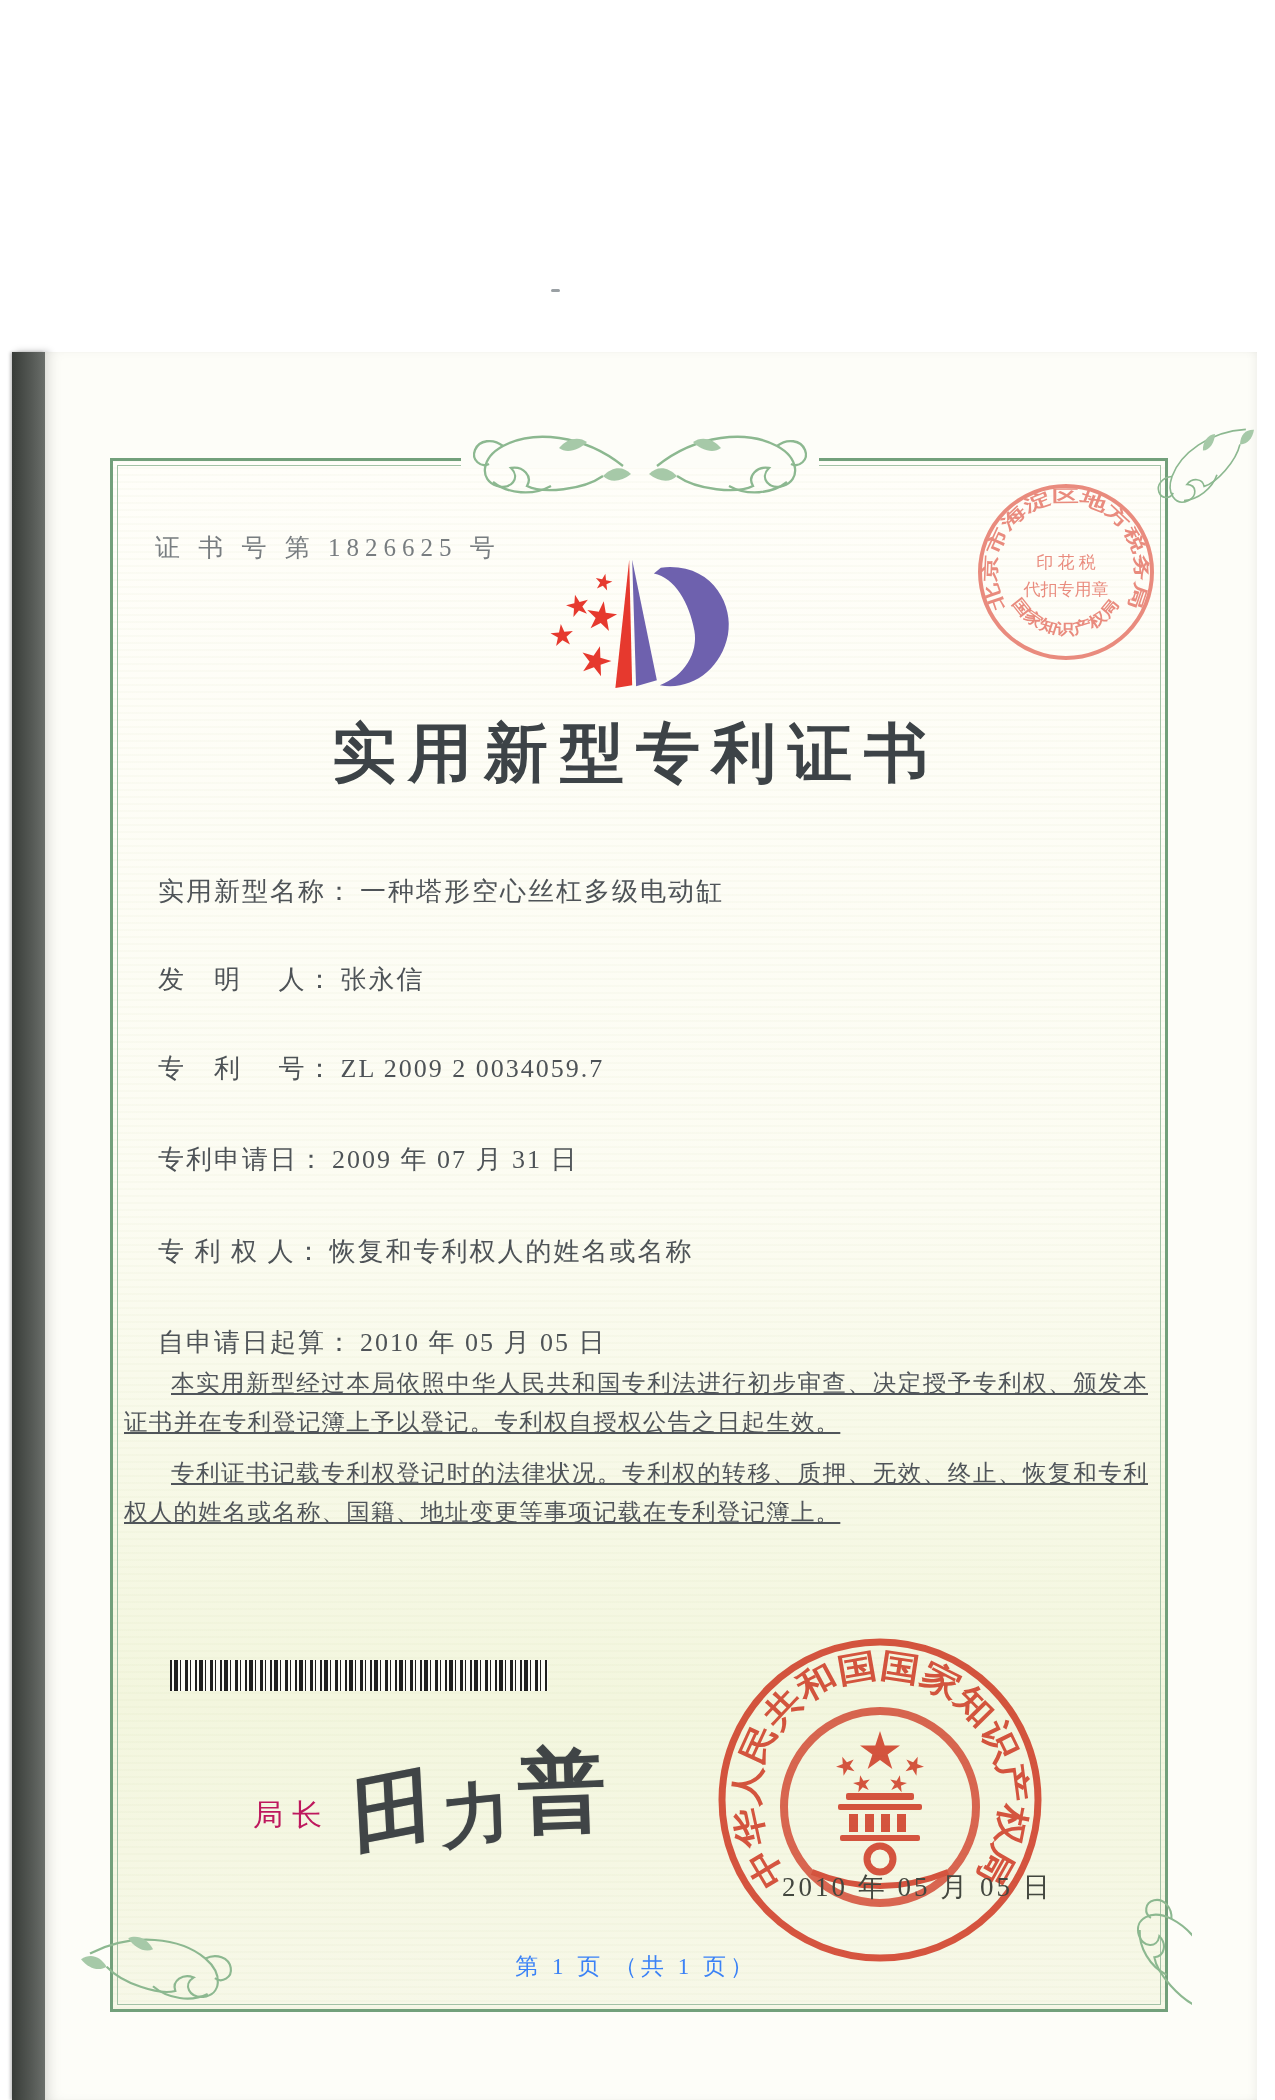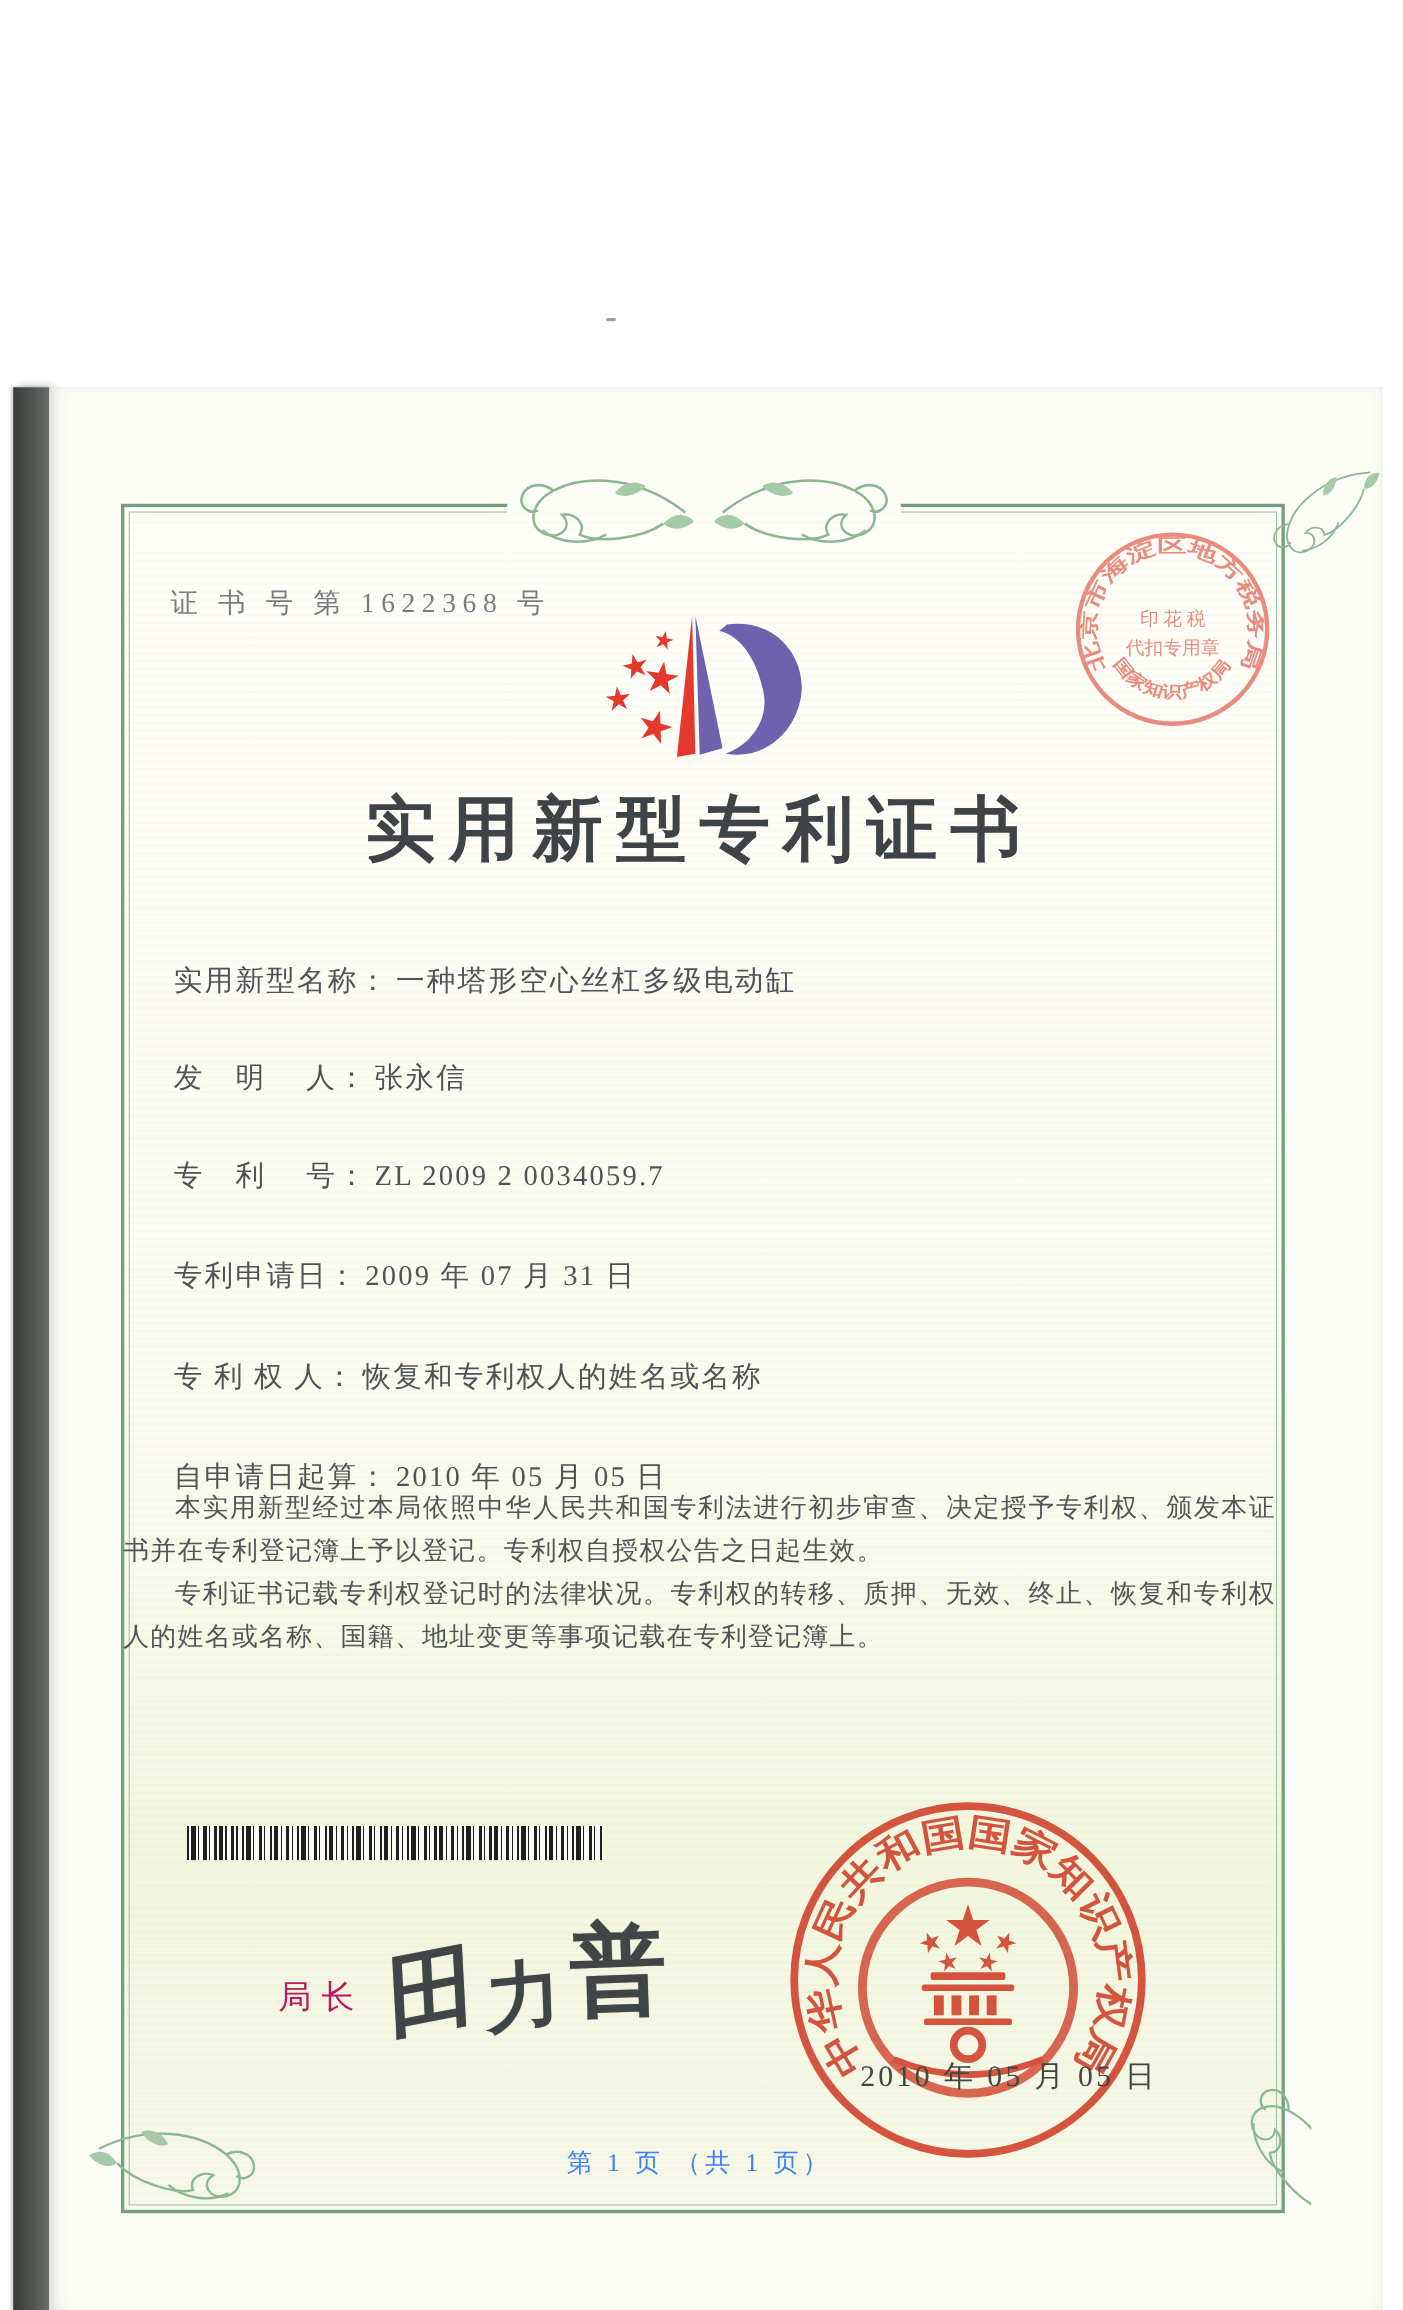--- a/index.html
+++ b/index.html
@@ -47,21 +47,21 @@
     font-size:64px;font-weight:700;color:#3d4347;letter-spacing:12px;z-index:3;
   }
   
   .field-row{left:158px;font-size:26px;color:#4e5357;letter-spacing:2px;z-index:3;white-space:nowrap;}
   .fvalue{margin-left:6px;}
   
   .body-text{
     left:112px;top:1352px;width:1048px;z-index:3;
     font-size:23.5px;line-height:39px;color:#50555a;letter-spacing:1.2px;text-align:justify;
   }
-  .body-text p{margin:0;text-indent:2em;}
+  .body-text p{margin:12px;text-indent:2em;text-decoration:underline;}
   
   .barcode{
     left:170px;top:1660px;width:378px;height:31px;z-index:3;
     background:repeating-linear-gradient(90deg,
       #1f1f1f 0 2px,#fbfbf6 2px 4px,#1f1f1f 4px 8px,#fbfbf6 8px 10px,
       #1f1f1f 10px 11px,#fbfbf6 11px 15px,#1f1f1f 15px 18px,#fbfbf6 18px 20px,
       #1f1f1f 20px 21px,#fbfbf6 21px 25px);
   }
   
   .director-label{left:253px;top:1795px;font-size:30px;color:#be185d;letter-spacing:9px;z-index:3;}
@@ -105,21 +105,21 @@
 <svg class="abs ornament" style="left:1130px;top:412px;width:135px;height:130px" viewBox="0 0 135 130">
   <use href="#curl" transform="translate(10,72) rotate(-42) scale(0.72)"></use>
 </svg>
 <svg class="abs ornament" style="left:75px;top:1928px;width:175px;height:112px" viewBox="0 0 175 112">
   <use href="#curl" transform="translate(172,18) scale(-0.95,0.95) rotate(-12)"></use>
 </svg>
 <svg class="abs ornament" style="left:1072px;top:1868px;width:120px;height:175px" viewBox="0 0 120 175">
   <use href="#curl" transform="translate(95,10) rotate(55) scale(0.9)"></use>
 </svg>
 
-<div class="abs cert-no">证 书 号 第 1622368 号</div>
+<div class="abs cert-no">证 书 号 第 1826625 号</div>
 
 <svg class="abs logo-svg" viewBox="0 0 260 160">
   <g fill="#e6392e">
     <use href="#star" transform="translate(88,45) scale(9) rotate(12)"></use>
     <use href="#star" transform="translate(62,69) scale(12) rotate(-14)"></use>
     <use href="#star" transform="translate(86,80) scale(16) rotate(8)"></use>
     <use href="#star" transform="translate(46,99) scale(12) rotate(-6)"></use>
     <use href="#star" transform="translate(80,125) scale(16) rotate(16)"></use>
   </g>
   <polygon points="114,22 100,152 117,149" fill="#e6392e"></polygon>

